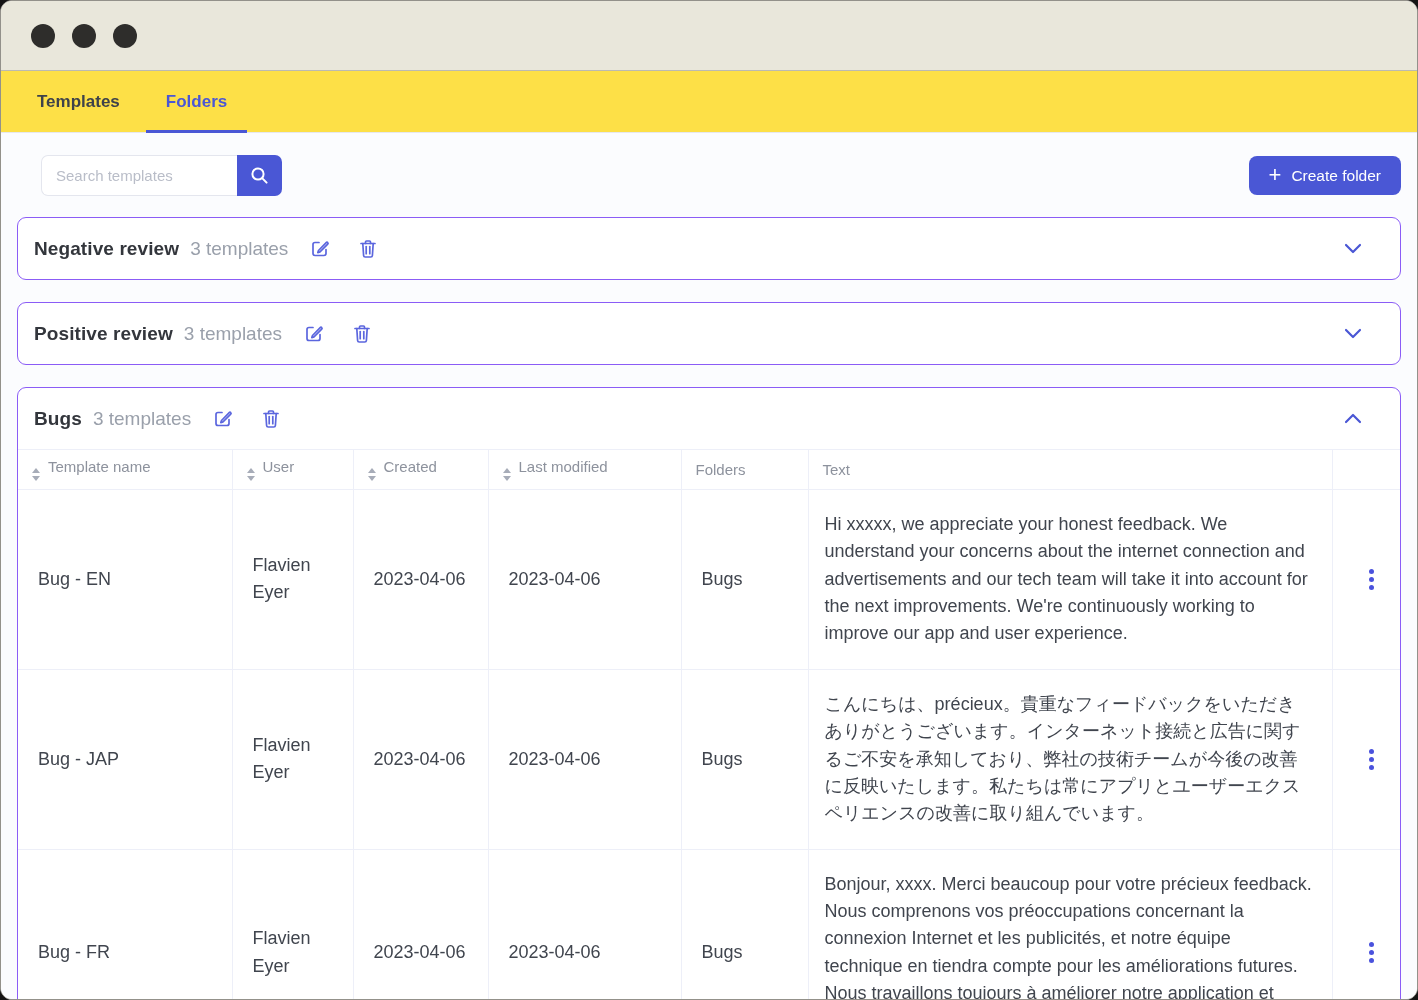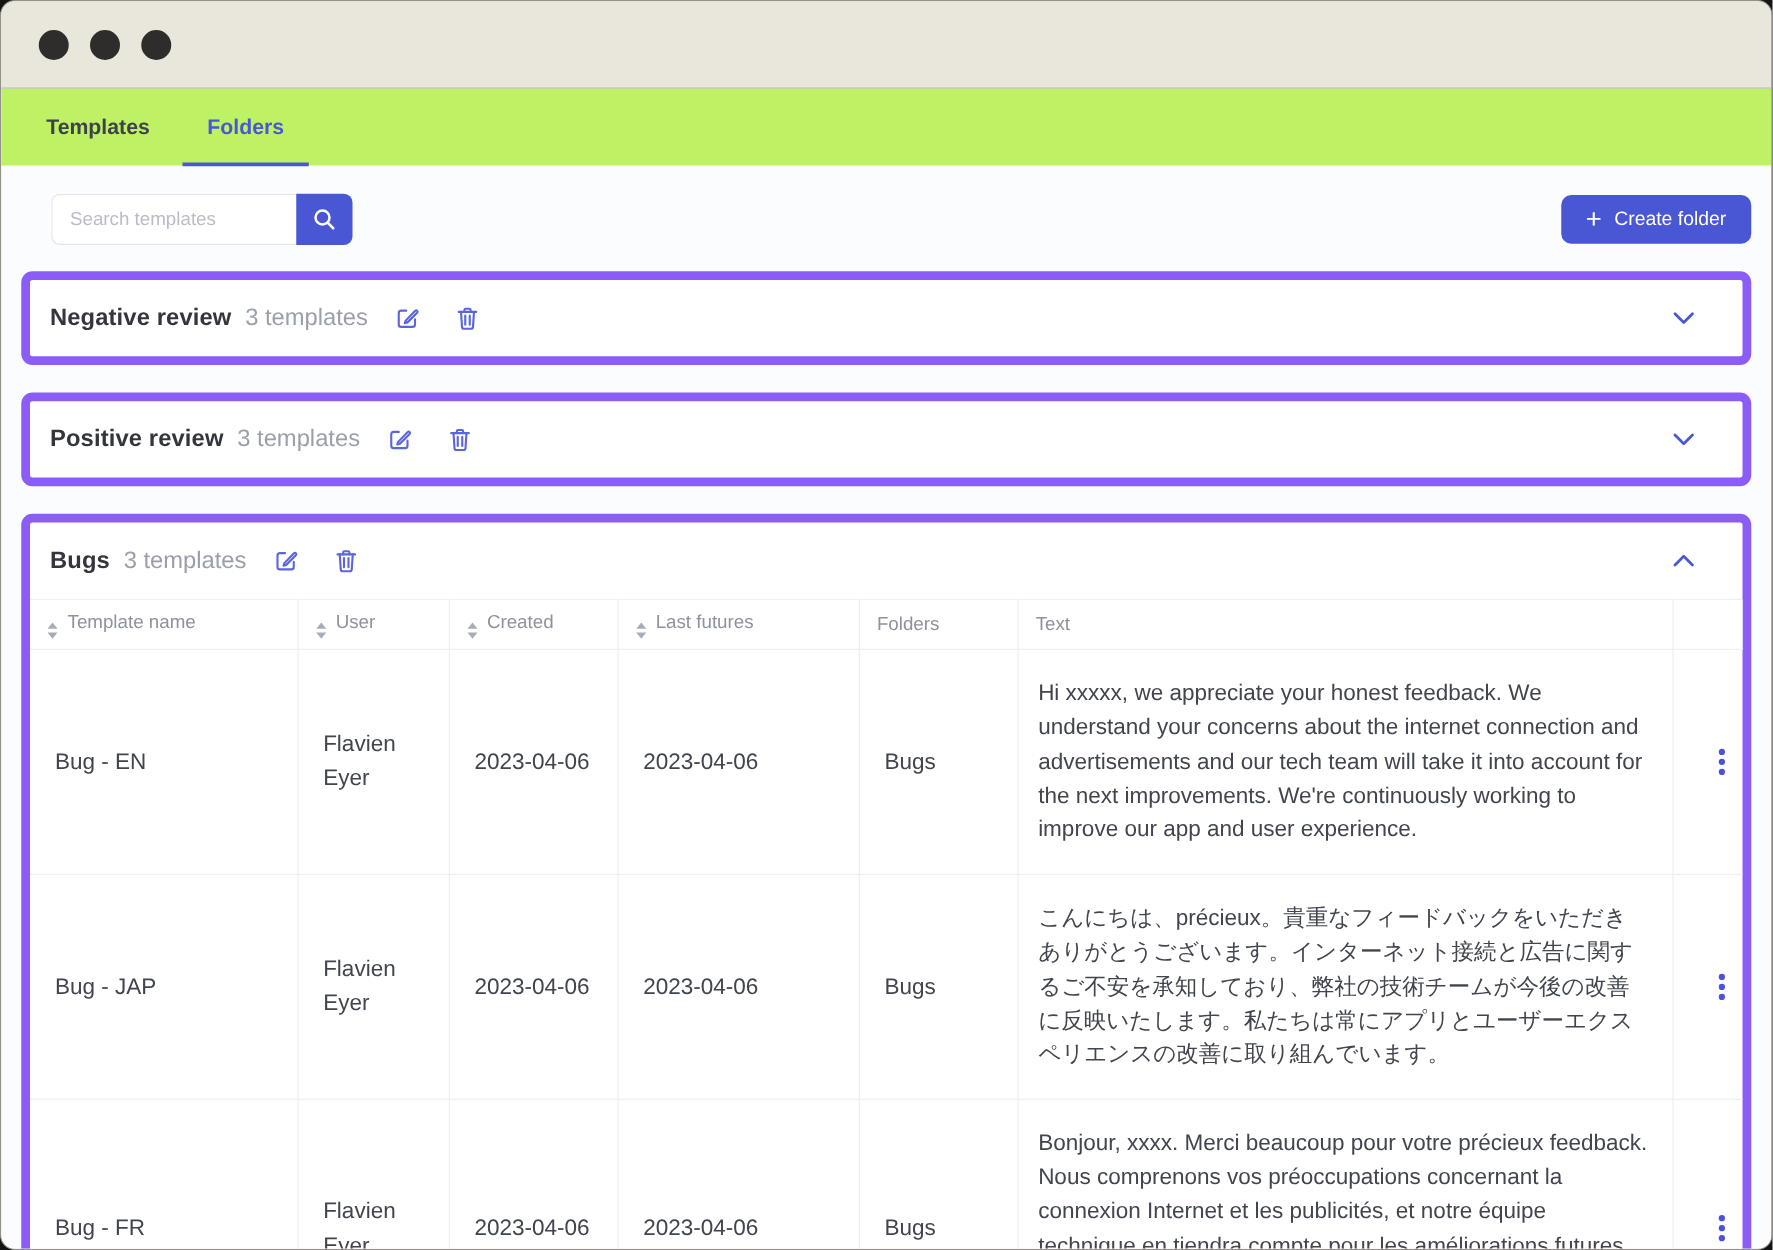--- a/index.html
+++ b/index.html
@@ -24,21 +24,21 @@
   }
   
   .titlebar{
     height:70px;flex:0 0 auto;background:var(--titlebar);
     border-bottom:1px solid #bcbab1;
     display:flex;align-items:center;padding-left:30px;gap:17px;
   }
   .dot{width:24px;height:24px;border-radius:50%;background:#2e2d2b;cursor:pointer;}
   
   .tabbar{
-    height:62px;flex:0 0 auto;background:#bef264;border-bottom:1px solid #e7e8ee;
+    height:62px;flex:0 0 auto;background:#fde047;border-bottom:1px solid #e7e8ee;
     display:flex;align-items:stretch;padding-left:34px;gap:42px;
   }
   .tab{
     display:flex;align-items:center;font-size:17px;font-weight:600;
     color:#3e424a;position:relative;cursor:pointer;padding:0 2px;
   }
   .tab.active{color:var(--accent);}
   .tab.active::after{
     content:"";position:absolute;left:-18px;right:-18px;bottom:-1px;height:3px;
     background:var(--accent);
@@ -59,21 +59,21 @@
   }
   .spacer{flex:1;}
   .create-btn{
     height:39px;padding:0 20px;background:var(--accent);color:#fff;border:none;
     border-radius:8px;font-size:15.5px;display:flex;align-items:center;gap:10px;
     cursor:pointer;font-family:inherit;
   }
   .plus{font-size:22px;font-weight:300;line-height:1;margin-top:-2px;}
   
   .folder-card{
-    background:#fff;border:7px solid #8b5cf6;border-radius:9px;margin-bottom:22px;
+    background:#fff;border:1px solid #8b5cf6;border-radius:9px;margin-bottom:22px;
     overflow:hidden;
   }
   .folder-header{height:61px;display:flex;align-items:center;padding:0 16px;}
   .folder-name{font-size:19px;font-weight:700;color:#33363c;letter-spacing:.1px;}
   .folder-count{font-size:19px;font-weight:400;color:var(--text-gray);margin-left:11px;}
   .icon-btn{
     background:none;border:none;padding:0;cursor:pointer;display:flex;
     align-items:center;justify-content:center;
   }
   .icon-edit{margin-left:21px;}
@@ -268,21 +268,21 @@
             <th>
               <span class="sort">
                   <i class="up"></i>
                   <i class="down"></i>
                 </span><span>Created</span>
             </th>
             <th>
               <span class="sort">
                   <i class="up"></i>
                   <i class="down"></i>
-                </span><span>Last futures</span>
+                </span><span>Last modified</span>
             </th>
             <th>
               <span>Folders</span>
             </th>
             <th>
               <span>Text</span>
             </th>
             <th></th>
           </tr>
         </thead>

